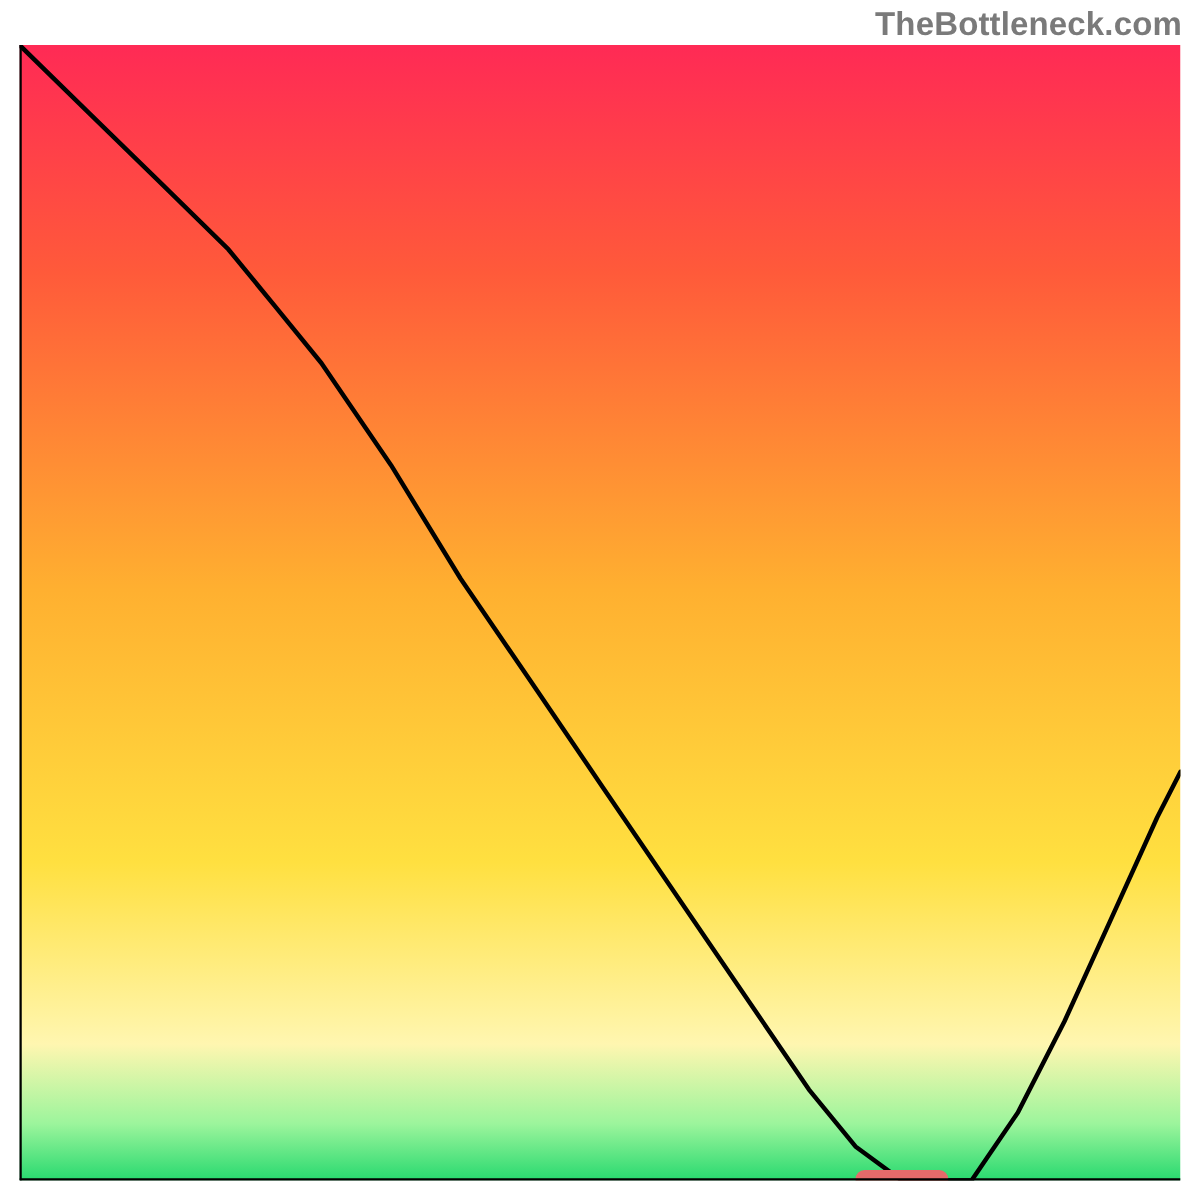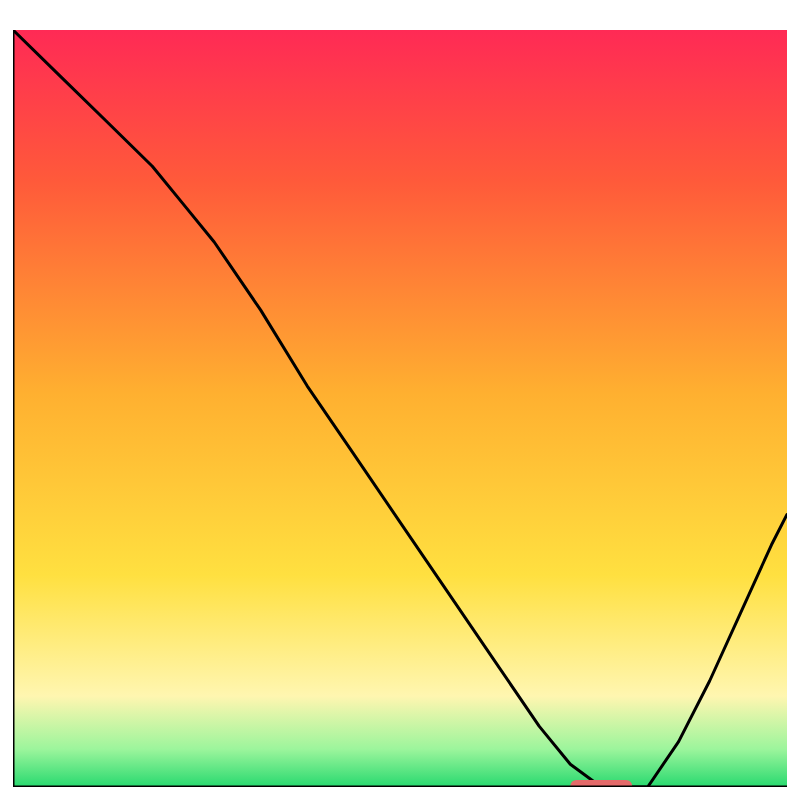--- a/index.html
+++ b/index.html
@@ -37,20 +37,21 @@
     font-weight: 700;
     color: #7a7a7a;
     letter-spacing: 0.1px;
   }
 </style>
 </head>
 <body>
 
 <div class="chart-wrap">
 
+  <div class="watermark">TheBottleneck.com</div>
 
   <div class="plot-area">
     <svg viewBox="0 0 774 757" preserveAspectRatio="none">
       <defs>
         <linearGradient id="bg-grad" x1="0" y1="0" x2="0" y2="1">
           <stop id="g0" offset="0%" stop-color="#ff2a55"></stop>
           <stop id="g1" offset="20%" stop-color="#ff5a3a"></stop>
           <stop id="g2" offset="48%" stop-color="#ffb030"></stop>
           <stop id="g3" offset="72%" stop-color="#ffe040"></stop>
           <stop id="g4" offset="88%" stop-color="#fff6b0"></stop>

